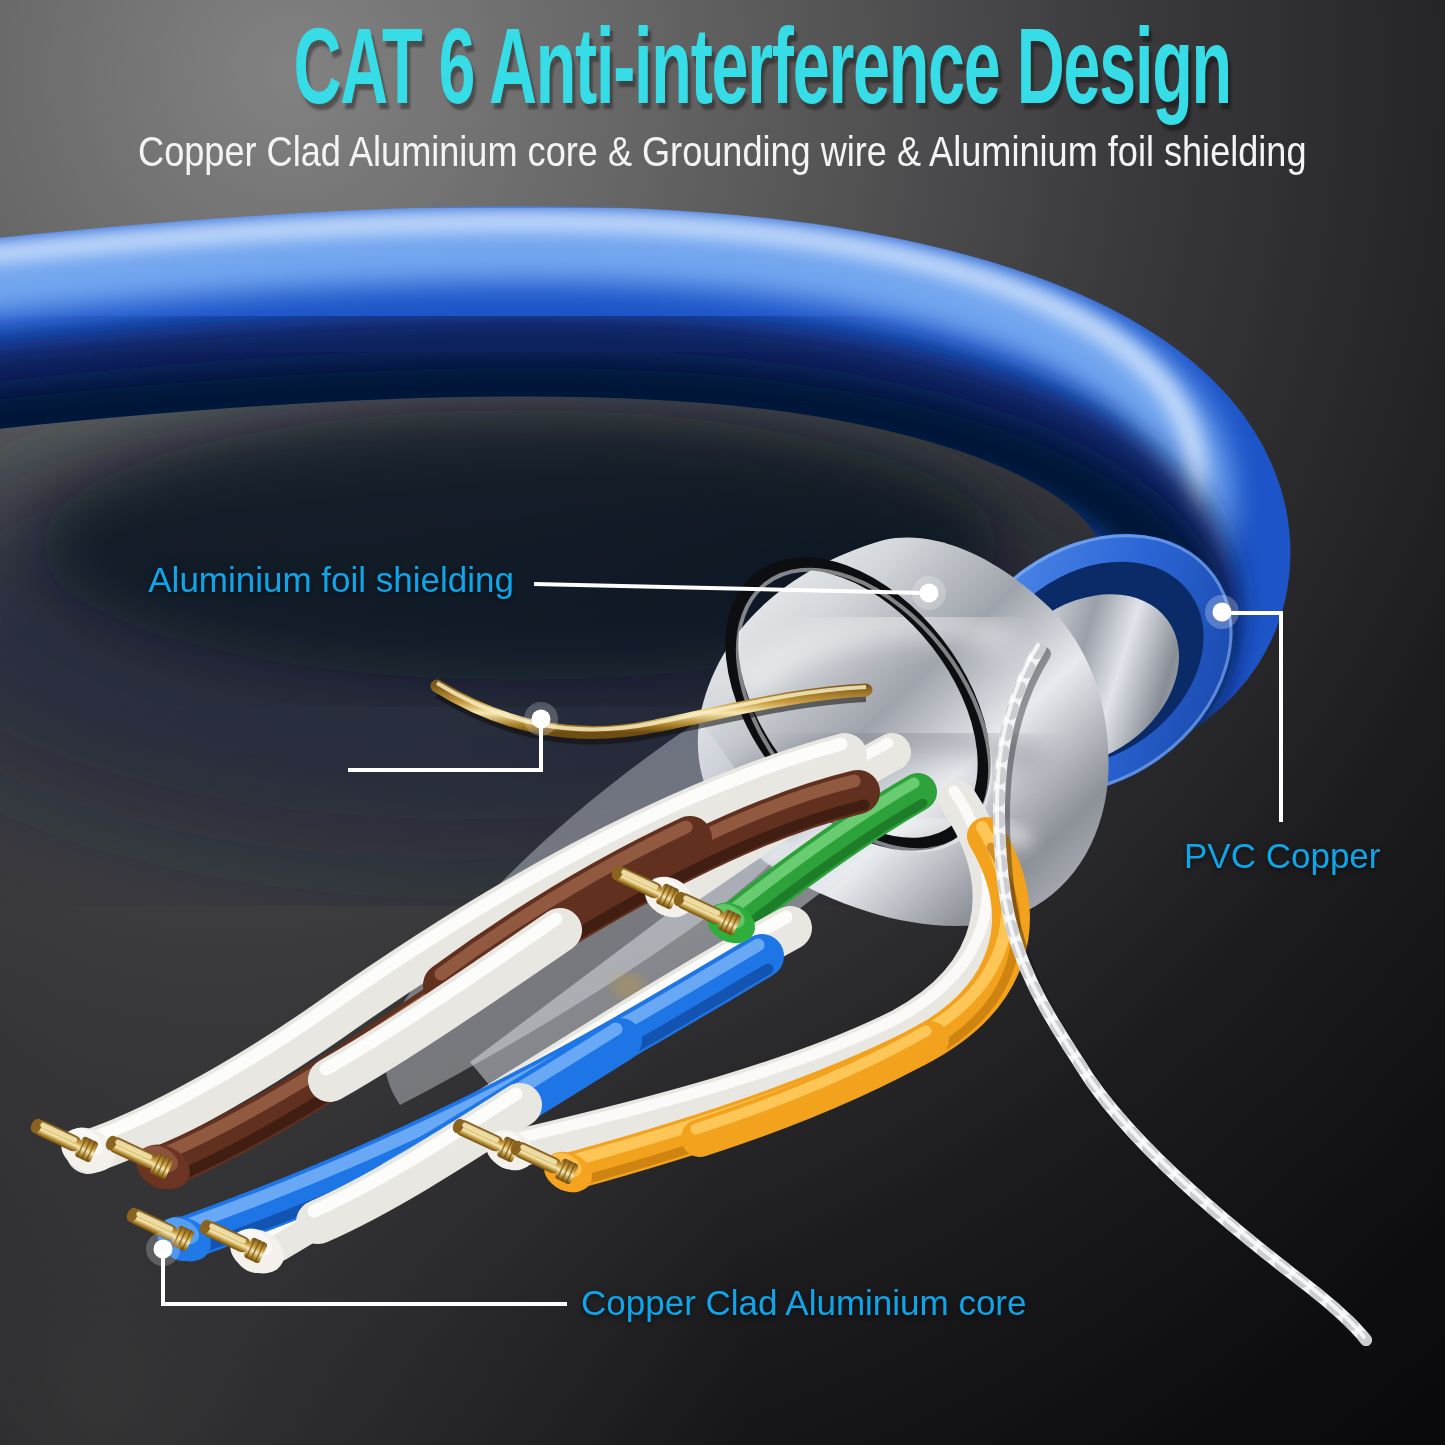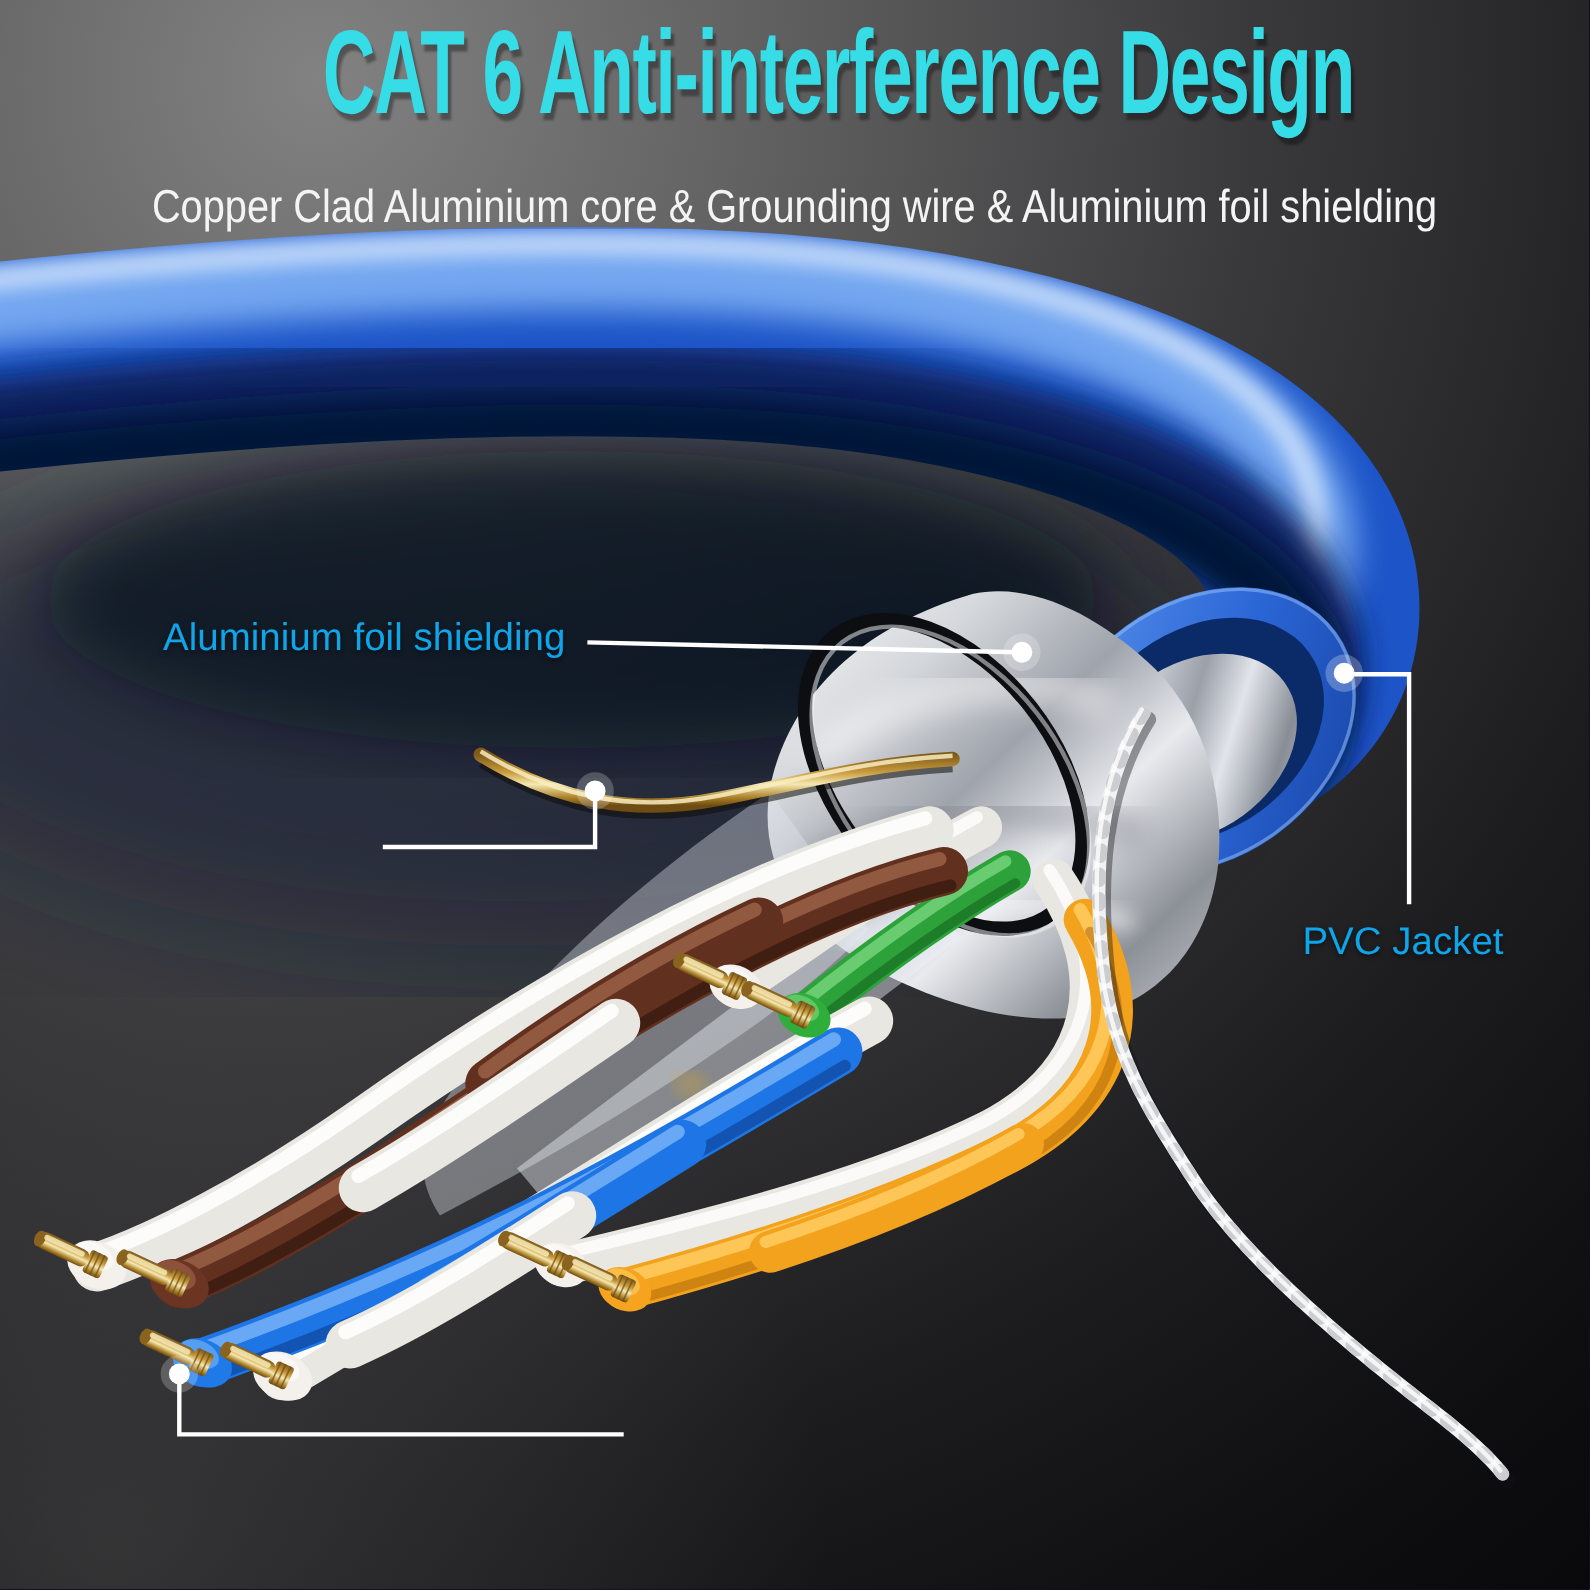--- a/index.html
+++ b/index.html
@@ -11,21 +11,21 @@
   .title{
     position:absolute;top:12px;left:0;width:100%;text-align:center;
     font-weight:700;font-size:108px;line-height:1.0;white-space:nowrap;
   }
   .title .squeeze{
     display:inline-block;transform:scaleX(.615);transform-origin:50% 50%;
     letter-spacing:-2px;text-shadow:5px 6px 3px rgba(0,0,0,.35);
   }
   .subtitle{
     position:absolute;top:128px;left:0;width:100%;text-align:center;
-    color:#f4f4f4;font-size:42px;font-weight:400;white-space:nowrap;margin-top:36px;
+    color:#f4f4f4;font-size:42px;font-weight:400;white-space:nowrap;
   }
   .subtitle .squeeze{display:inline-block;transform:scaleX(.86);transform-origin:50% 50%;}
   .callout{
     position:absolute;color:#0ea5e9;font-size:35px;font-weight:400;
     white-space:nowrap;text-shadow:0 2px 5px rgba(0,0,0,.55);
   }
   #lbl-foil{top:560px;right:931px;text-align:right;}
   #lbl-grounding{top:750px;left:84px;}
   #lbl-pvc{top:836px;left:1184px;}
   #lbl-core{top:1283px;left:581px;}
@@ -260,15 +260,16 @@
 </svg>
 
 <div class="title">
   <span class="squeeze" style="color: rgb(54, 220, 230);">CAT 6 Anti-interference Design</span>
 </div>
 <div class="subtitle">
   <span class="squeeze">Copper Clad Aluminium core &amp; Grounding wire &amp; Aluminium foil shielding</span>
 </div>
 
 <div class="callout" id="lbl-foil">Aluminium foil shielding</div>
-<div class="callout" id="lbl-pvc">PVC Jacket</div>
+<div class="callout" id="lbl-pvc">PVC Copper</div>
+<div class="callout" id="lbl-core">Copper Clad Aluminium core</div>
 
 </div>
 
 </body></html>

